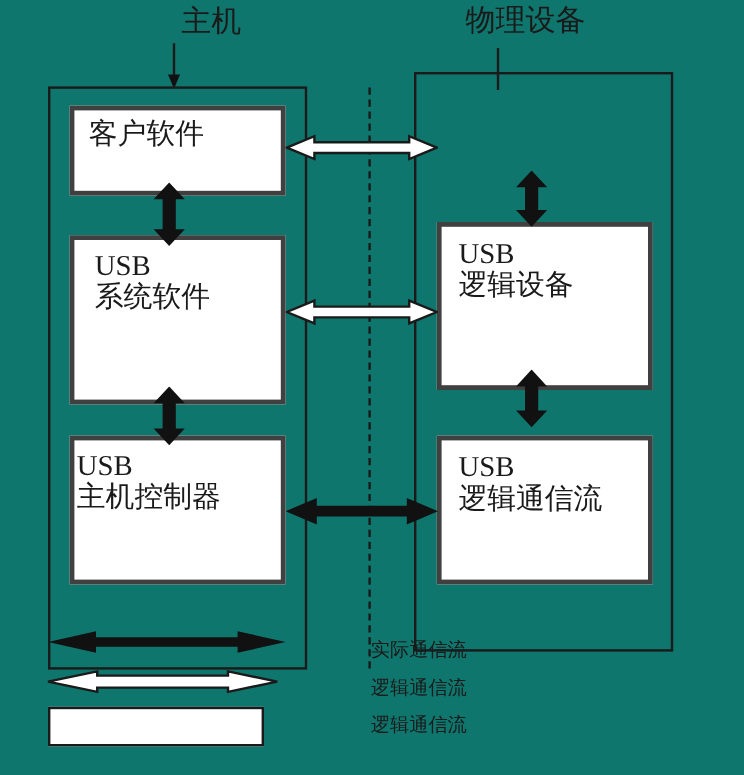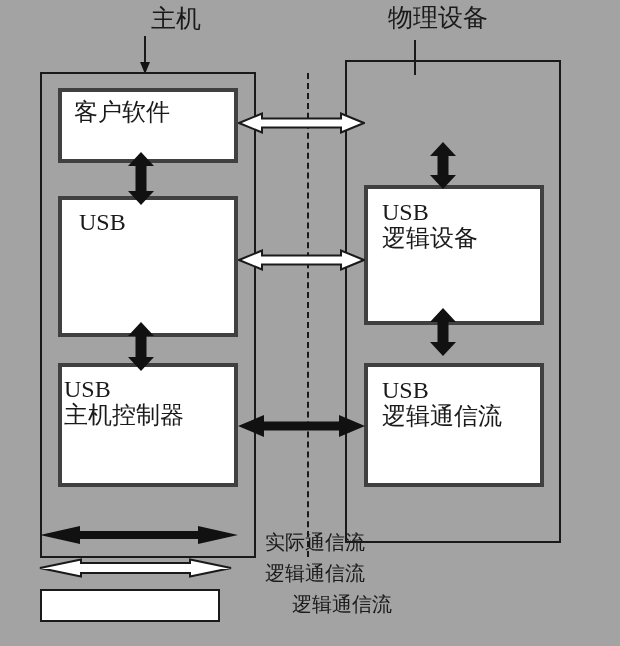--- a/index.html
+++ b/index.html
@@ -1,20 +1,20 @@
 <!DOCTYPE html>
 <html><head>
 <meta charset="utf-8">
 <style>
   html, body { margin: 0; padding: 0; background: #ffffff; }
   #canvas {
     position: relative;
     width: 620px;
     height: 646px;
-    background: #a3a3a3;
+    background: #0f766e;
     font-family: "Liberation Serif", "DejaVu Serif", serif;
     color: #1a1a1a;
     overflow: hidden;
   }
   .abs { position: absolute; }
 
   
   .title { font-size: 25px; line-height: 28px; white-space: nowrap; }
   #host-title   { left: 151px; top: 5px; }
   #device-title { left: 388px; top: 4px; }
@@ -71,21 +71,21 @@
   .solid-shape  { fill: #111111; stroke: none; }
   .hollow-shape { fill: #ffffff; stroke: #1a1a1a; stroke-width: 2; stroke-linejoin: miter; }
   .thin-line    { stroke: #1a1a1a; stroke-width: 2; }
 
   
   #legend-region-box {
     left: 40px; top: 589px; width: 180px; height: 33px;
     border: 2px solid #1a1a1a; box-sizing: border-box; background: #ffffff;
   }
   #legend-text {
-    left: 265px; top: 527px; font-size: 20px; line-height: 31px; white-space: nowrap;
+    left: 282px; top: 527px; font-size: 16px; line-height: 31px; white-space: nowrap; text-align: right;
   }
   #legend-line-3 { margin-left: 27px; }
 </style>
 </head>
 <body>
 
 <div id="canvas">
 
   <div class="abs title" id="host-title">主机</div>
   <div class="abs title" id="device-title">物理设备</div>
@@ -102,20 +102,21 @@
   <div class="abs" id="boundary-line"></div>
 
   <div class="abs innerbox" id="client-box">
     <div class="label-block">
       <span class="label-line">客户软件</span>
     </div>
   </div>
   <div class="abs innerbox" id="system-box">
     <div class="label-block">
       <span class="label-line">USB</span>
+      <span class="label-line">系统软件</span>
     </div>
   </div>
   <div class="abs innerbox" id="controller-box">
     <div class="label-block">
       <span class="label-line">USB</span>
       <span class="label-line">主机控制器</span>
     </div>
   </div>
 
   <div class="abs innerbox" id="logical-box">

